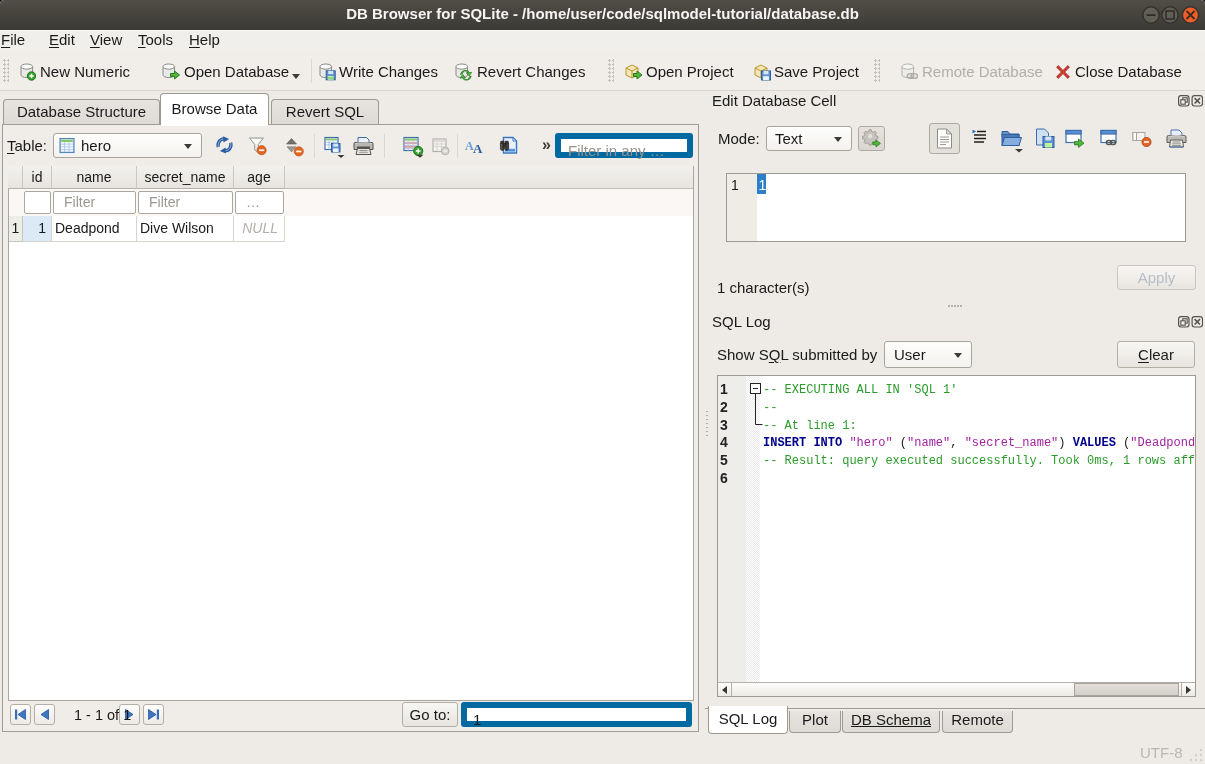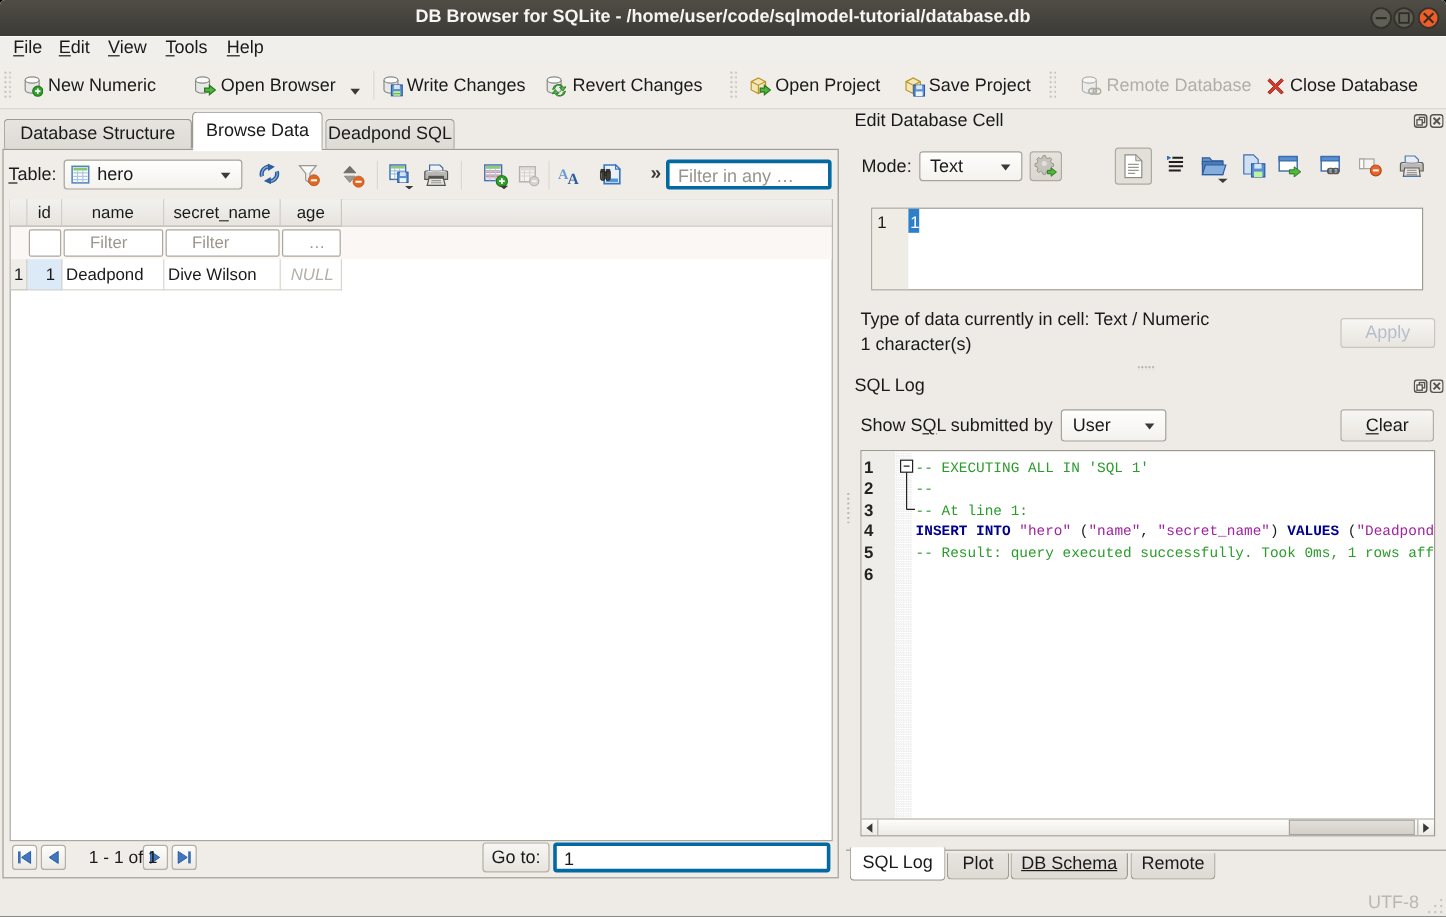--- a/index.html
+++ b/index.html
@@ -33,34 +33,34 @@
 .tab.act{background:#fff;}
 .tab.bot{border:1px solid #9e9a92;border-top:none;border-radius:0 0 4px 4px;}
 
 .lpanel{position:absolute;left:2px;top:124px;width:697px;height:608px;background:#f0ede8;
   border:1px solid #a19d96;box-sizing:border-box;}
 
 .combo{position:absolute;box-sizing:border-box;background:linear-gradient(#fefefd,#f4f2ee);
   border:1px solid #a8a49c;border-radius:3px;}
 .combo .arr{position:absolute;right:9px;top:50%;margin-top:-2px;width:0;height:0;
   border-left:4.5px solid transparent;border-right:4.5px solid transparent;border-top:5px solid #3c3a36;}
-.input{position:absolute;box-sizing:border-box;background:#fff;border:3px solid #0369a1;border-radius:3px;font-size:15px;}
+.input{position:absolute;box-sizing:border-box;background:#fff;border:6px solid #0369a1;border-radius:3px;font-size:15px;}
 .btn{position:absolute;box-sizing:border-box;background:linear-gradient(#f8f6f4,#e8e5df);
   border:1px solid #b3afa7;border-radius:3px;font-size:15px;text-align:center;}
 .ph{color:#98948c;}
 
 .grid{position:absolute;left:8px;top:166px;width:686px;height:535px;background:#fff;
   border:1px solid #aba79f;box-sizing:border-box;}
 .gh{position:absolute;box-sizing:border-box;background:linear-gradient(#f3f1ee,#e7e4df);
   border-right:1px solid #cbc8c1;border-bottom:1px solid #b6b2aa;
   font-size:14px;text-align:center;line-height:22px;}
 .gc{position:absolute;box-sizing:border-box;border-right:1px solid #d8d5ce;border-bottom:1px solid #d8d5ce;
   font-size:14px;line-height:25px;white-space:nowrap;overflow:hidden;}
 .filter-in{position:absolute;box-sizing:border-box;background:#fff;border:1px solid #aba79f;border-radius:2px;
-  font-size:14px;color:#9b978f;line-height:21px;padding-left:21px;}
+  font-size:14px;color:#9b978f;line-height:21px;padding-left:10px;}
 
 .nbtn{position:absolute;box-sizing:border-box;background:linear-gradient(#fdfdfc,#eceae5);
   border:1px solid #b3afa7;border-radius:3px;width:21px;height:21px;}
 
 .dock-title{position:absolute;font-size:15px;}
 
 .code{font-family:"Liberation Mono",monospace;font-size:12px;white-space:pre;}
 .kw{color:#00008b;font-weight:bold;}
 .cm{color:#2a9c2a;}
 .st{color:#a023a0;}
@@ -76,21 +76,21 @@
   <svg class="abs" style="left:1140px;top:4px" width="62" height="22" viewBox="0 0 62 22">
     <circle cx="11" cy="11" r="8.2" fill="#615e56" stroke="#34322c" stroke-width="1.6"></circle>
     <rect x="6.5" y="10.2" width="9" height="1.8" fill="#2e2c27"></rect>
     <circle cx="30" cy="11" r="8.2" fill="#615e56" stroke="#34322c" stroke-width="1.6"></circle>
     <rect x="26" y="7" width="8" height="8" fill="none" stroke="#2e2c27" stroke-width="1.5"></rect>
     <circle cx="50.5" cy="11" r="8.2" fill="#ef5e29" stroke="#36342d" stroke-width="1.6"></circle>
     <path d="M46.5 7 L54.5 15 M54.5 7 L46.5 15" stroke="#3c2c1e" stroke-width="1.8"></path>
   </svg>
 
   <div class="menubar">
-    <span class="mi" style="left:11px"><u>F</u>ile</span>
+    <span class="mi" style="left:1px"><u>F</u>ile</span>
     <span class="mi" style="left:49px"><u>E</u>dit</span>
     <span class="mi" style="left:90px"><u>V</u>iew</span>
     <span class="mi" style="left:138px"><u>T</u>ools</span>
     <span class="mi" style="left:189px"><u>H</u>elp</span>
   </div>
 
   <div class="toolbar">
     <div class="thandle" style="left:3px"></div>
     <svg class="abs" style="left:19px;top:11px" width="17" height="18" viewBox="0 0 17 18">
       <path d="M2 3.6 v8.3 c0 1.5 2.6 2.7 5.8 2.7 s5.8 -1.2 5.8 -2.7 v-8.3" fill="#e8e8e6" stroke="#8a8a88"></path>
@@ -135,35 +135,35 @@
     <svg class="abs" style="left:900px;top:11px" width="18" height="18" viewBox="0 0 18 18">
       <path d="M2 3.6 v8.3 c0 1.5 2.6 2.7 5.8 2.7 s5.8 -1.2 5.8 -2.7 v-8.3" fill="#ececea" stroke="#b4b1ab"></path>
       <ellipse cx="7.8" cy="3.6" rx="5.8" ry="2.6" fill="#f6f6f5" stroke="#b4b1ab"></ellipse>
       <ellipse cx="10.5" cy="13" rx="3.2" ry="2.4" fill="none" stroke="#b0ada6" stroke-width="1.4"></ellipse>
       <ellipse cx="14.2" cy="13" rx="3.2" ry="2.4" fill="none" stroke="#b0ada6" stroke-width="1.4"></ellipse>
     </svg>
     <svg class="abs" style="left:1055px;top:12px" width="16" height="16" viewBox="0 0 16 16">
       <path d="M3.2 1.6 L8 6.4 L12.8 1.6 L14.4 3.2 L9.6 8 L14.4 12.8 L12.8 14.4 L8 9.6 L3.2 14.4 L1.6 12.8 L6.4 8 L1.6 3.2 Z" fill="#d63b2f" stroke="#9e2318" stroke-width="0.8"></path>
     </svg>
     <span class="tbtxt" style="left:40px">New Numeric</span>
-    <span class="tbtxt" style="left:184px">Open Browser</span>
+    <span class="tbtxt" style="left:184px">Open Database</span>
     <span class="tbtxt" style="left:339px">Write Changes</span>
     <span class="tbtxt" style="left:477px">Revert Changes</span>
     <div class="tsep" style="left:311px"></div>
     <div class="thandle" style="left:608px"></div>
     <span class="tbtxt" style="left:646px">Open Project</span>
     <span class="tbtxt" style="left:774px">Save Project</span>
     <div class="thandle" style="left:874px"></div>
     <span class="tbtxt dis" style="left:922px">Remote Database</span>
     <span class="tbtxt" style="left:1075px">Close Database</span>
   </div>
 
   <div class="tab top inact" style="left:3px;top:99px;width:157px;height:25px;line-height:23px;">Database Structure</div>
   <div class="tab top act" style="left:160px;top:93px;width:109px;height:31px;line-height:29px;">Browse Data</div>
-  <div class="tab top inact" style="left:271px;top:99px;width:108px;height:25px;line-height:23px;">Deadpond SQL</div>
+  <div class="tab top inact" style="left:271px;top:99px;width:108px;height:25px;line-height:23px;">Revert SQL</div>
 
   <div class="lpanel"></div>
   <div class="abs" style="left:161px;top:123px;width:107px;height:3px;background:#fff;"></div>
   <span class="abs" style="left:7px;top:137px;font-size:15px;"><u>T</u>able:</span>
   <div class="combo" style="left:53px;top:133px;width:149px;height:25px;">
     <span class="abs" style="left:27px;top:3px;font-size:15px;">hero</span>
     <span class="arr"></span>
   </div>
   <svg class="abs" style="left:59px;top:137px" width="17" height="17" viewBox="0 0 17 17">
     <rect x="1.1" y="1.6" width="13.8" height="13.8" fill="#fff" stroke="#5585c0" stroke-width="1.3"></rect>
@@ -365,21 +365,20 @@
     <path d="M6.5 14 h8 M6.2 15.8 h8.6 M6 17.5 h9" stroke="#9b988f"></path>
     <path d="M4 19 h13" stroke="#4d79ae"></path>
   </svg>
 
   <div class="abs" style="left:726px;top:173px;width:460px;height:69px;background:#fff;border:1px solid #9d9a93;box-sizing:border-box;">
     <div style="position:absolute;left:0;top:0;width:30px;height:67px;background:#efece6;"></div>
     <span style="position:absolute;left:4px;top:3px;font-size:14px;">1</span>
     <div style="position:absolute;left:30px;top:0px;width:9px;height:20px;background:#2d7fc9;"></div>
     <span style="position:absolute;left:31.5px;top:3px;font-size:14px;color:#fff;">1</span>
   </div>
-  <span class="abs" style="left:717px;top:258px;font-size:15px;">Type of data currently in cell: Text / Numeric</span>
   <span class="abs" style="left:717px;top:279px;font-size:15px;">1 character(s)</span>
   <div class="btn" style="left:1117px;top:265px;width:79px;height:25px;line-height:23px;color:#b7bec9;border-color:#c9c5bf;">Apply</div>
 
   <div class="abs" style="left:948px;top:305px;width:14px;height:3px;background-image:radial-gradient(circle at 1px 1px,#b5b1aa 0.8px,transparent 1px);background-size:3px 3px;"></div>
 
   <div class="dock-title" style="left:712px;top:313px;">SQL Log</div>
   <svg class="abs" style="left:1178px;top:316px" width="25" height="12" viewBox="0 0 25 12">
     <rect x="0.6" y="0.6" width="10.4" height="10.4" rx="2.4" fill="none" stroke="#55534e" stroke-width="1.2"></rect>
     <rect x="4.8" y="2.8" width="4.4" height="4.4" fill="none" stroke="#55534e" stroke-width="1.1"></rect>
     <rect x="2.8" y="4.8" width="4.4" height="4.4" fill="#f2f0ec" stroke="#55534e" stroke-width="1.1"></rect>

